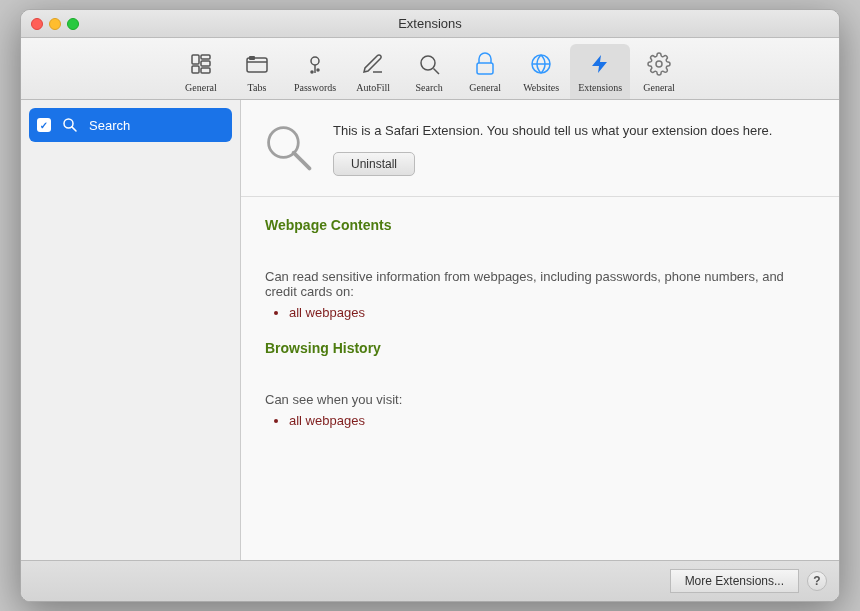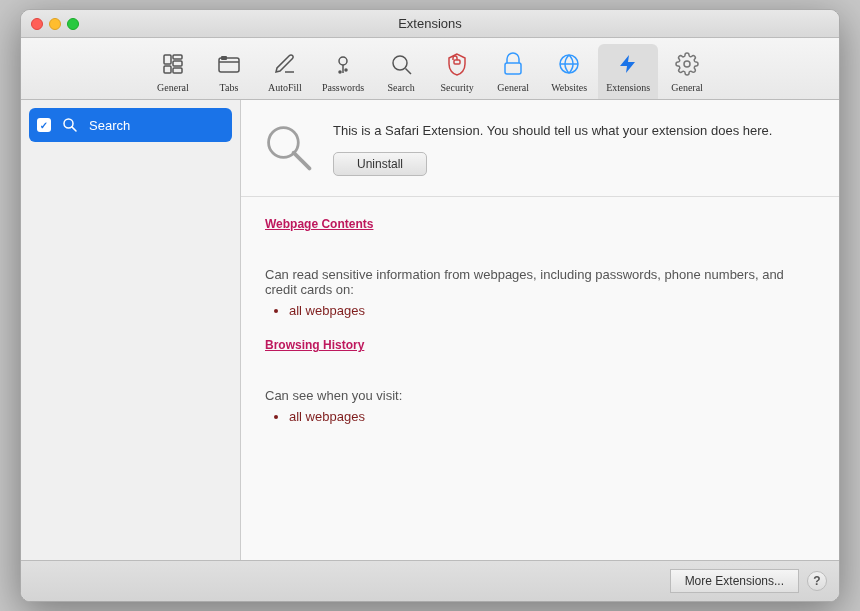--- a/index.html
+++ b/index.html
@@ -230,46 +230,45 @@
 
     .ext-description-text {
       font-size: 13px;
       color: #333;
       line-height: 1.4;
       margin-bottom: 12px;
     }
 
     .uninstall-btn {
       display: inline-block;
-      padding: 4px 23px;
+      padding: 4px 17px;
       background: linear-gradient(to bottom, #f5f5f5, #e0e0e0);
       border: 1px solid #bbb;
       border-radius: 5px;
       font-size: 12px;
       color: #333;
       cursor: pointer;
     }
 
     
     .permissions-section {
       padding: 20px 24px;
       flex: 1;
       overflow-y: auto;
     }
 
     .permission-group {
       margin-bottom: 20px;
     }
 
     .permission-title {
-      font-size: 12px;
+      font-size: 14px;
       font-weight: 700;
-      color: #be185d;
+      color: #4d7c0f;
       margin-bottom: 4px;
-      text-decoration: underline;
     }
 
     .permission-desc {
       font-size: 13px;
       color: #555;
       margin-bottom: 6px;
       margin-top: 36px;
     }
 
     .permission-list {
@@ -351,55 +350,45 @@
             <rect x="2" y="6" width="20" height="14" rx="2"></rect>
             <path d="M2 10h20"></path>
             <rect x="4" y="4" width="6" height="4" rx="1" fill="#555" stroke="none"></rect>
           </svg>
         </div>
         <span class="toolbar-label">Tabs</span>
       </div>
       <div class="toolbar-item">
         <div class="toolbar-icon">
           <svg width="24" height="24" viewBox="0 0 24 24" fill="none" stroke="#555" stroke-width="1.5">
-            <path d="M12 20h9"></path>
-            <path d="M16.5 3.5a2.121 2.121 0 013 3L7 19l-4 1 1-4L16.5 3.5z"></path>
-          </svg>
-        </div>
-        <span class="toolbar-label">AutoFill</span>
-      </div>
-      <div class="toolbar-item">
-        <div class="toolbar-icon">
-          <svg width="24" height="24" viewBox="0 0 24 24" fill="none" stroke="#555" stroke-width="1.5">
             <circle cx="12" cy="9" r="4"></circle>
             <path d="M12 13v8"></path>
             <circle cx="9" cy="20" r="1" fill="#555"></circle>
             <circle cx="15" cy="18" r="1" fill="#555"></circle>
           </svg>
         </div>
         <span class="toolbar-label">Passwords</span>
       </div>
       <div class="toolbar-item">
         <div class="toolbar-icon">
           <svg width="24" height="24" viewBox="0 0 24 24" fill="none" stroke="#555" stroke-width="1.5">
+            <path d="M12 20h9"></path>
+            <path d="M16.5 3.5a2.121 2.121 0 013 3L7 19l-4 1 1-4L16.5 3.5z"></path>
+          </svg>
+        </div>
+        <span class="toolbar-label">AutoFill</span>
+      </div>
+      <div class="toolbar-item">
+        <div class="toolbar-icon">
+          <svg width="24" height="24" viewBox="0 0 24 24" fill="none" stroke="#555" stroke-width="1.5">
             <circle cx="11" cy="11" r="7"></circle>
             <line x1="16.5" y1="16.5" x2="22" y2="22"></line>
           </svg>
         </div>
         <span class="toolbar-label">Search</span>
-      </div>
-      <div class="toolbar-item">
-        <div class="toolbar-icon">
-          <svg width="24" height="24" viewBox="0 0 24 24" fill="none" stroke="#c44" stroke-width="1.5">
-            <path d="M12 2L4 6v6c0 5.5 3.5 10 8 11 4.5-1 8-5.5 8-11V6L12 2z"></path>
-            <rect x="9" y="8" width="6" height="4" rx="1" stroke="#c44" fill="none"></rect>
-            <path d="M12 8V6a2 2 0 10-4 0v2"></path>
-          </svg>
-        </div>
-        <span class="toolbar-label">Security</span>
       </div>
       <div class="toolbar-item">
         <div class="toolbar-icon">
           <svg width="24" height="24" viewBox="0 0 24 24" fill="none" stroke="#3399ff" stroke-width="1.5">
             <path d="M18 11V7a6 6 0 00-12 0v4"></path>
             <rect x="4" y="11" width="16" height="11" rx="2"></rect>
           </svg>
         </div>
         <span class="toolbar-label">General</span>
       </div>

